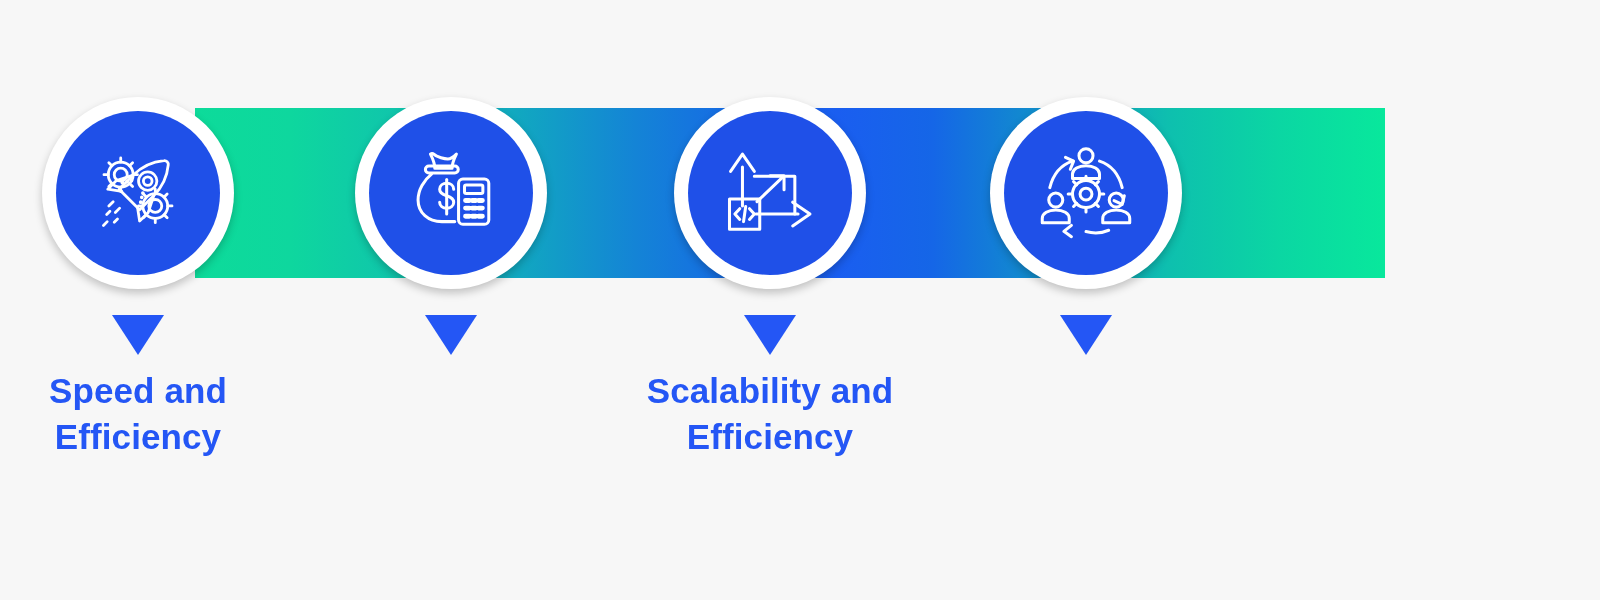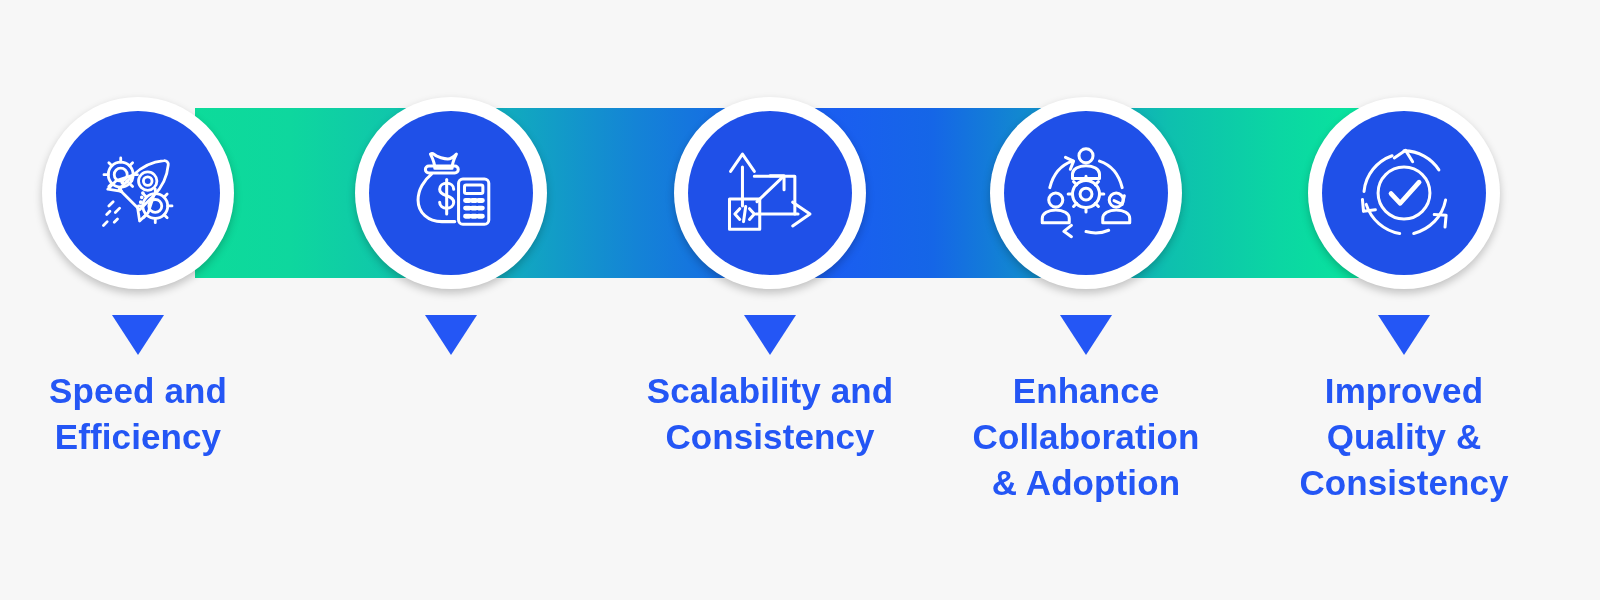--- a/index.html
+++ b/index.html
@@ -212,21 +212,21 @@
             <rect x="12.5" y="55.5" width="28" height="28"></rect>
 
             <path d="M22 64.5l-4.5 5 4.5 5"></path>
             <path d="M31 64.5l4.5 5-4.5 5"></path>
             <path d="M27.5 62.5l-2 14"></path>
           </svg>
         </div>
       </div>
       <div class="pointer"></div>
       <div class="caption">Scalability and
-Consistency</div>
+Efficiency</div>
     </div>
 
     <div class="step step-4">
       <div class="badge">
         <div class="badge-inner">
           <svg viewBox="0 0 100 100" fill="none" stroke="#ffffff" stroke-width="2.8" stroke-linecap="round" stroke-linejoin="round">
 
             <circle cx="50" cy="15.5" r="6.5"></circle>
             <path d="M37.5 36.5v-4c0-4.6 5.6-7.8 12.5-7.8s12.5 3.2 12.5 7.8v4z"></path>
 
@@ -243,44 +243,17 @@
             <path d="M16.5 45C19.5 33 27 24 37.5 20.5"></path>
             <path d="M31 17l7.5 3.5-3 7.5"></path>
             <path d="M83.5 45C80.5 33 73 24 62.5 20.5"></path>
             <path d="M85.5 52.5l-2 8-7.5-3.5"></path>
             <path d="M71 84.5c-6.5 2.8-14 3.2-21 1.2"></path>
             <path d="M36.5 80l-7 5.5 7 5"></path>
           </svg>
         </div>
       </div>
       <div class="pointer"></div>
-      <div class="caption">Enhance
-Collaboration
-&amp; Adoption</div>
-    </div>
-
-    <div class="step step-5">
-      <div class="badge">
-        <div class="badge-inner">
-          <svg viewBox="0 0 100 100" fill="none" stroke="#ffffff" stroke-width="2.8" stroke-linecap="round" stroke-linejoin="round">
-
-            <circle cx="50" cy="50" r="24"></circle>
-
-            <path d="M38 50.5l8.5 9L64 40" stroke-width="4.4"></path>
-
-            <path d="M50 11c13.5 0 25.5 7 32.3 17.6"></path>
-            <path d="M41 17.5 51.5 10.5 58 21"></path>
-            <path d="M88.5 56.5C85.5 72 74 83.5 59 87.5"></path>
-            <path d="M78 70l11 .5-1 11"></path>
-            <path d="M13 48.5C14.5 33 25 20.5 39 15.5"></path>
-            <path d="M11.5 56 12.5 67l11-1.5"></path>
-            <path d="M15 60.5c4.5 14 16.5 24.5 31 27"></path>
-          </svg>
-        </div>
-      </div>
-      <div class="pointer"></div>
-      <div class="caption">Improved
-Quality &amp;
-Consistency</div>
-    </div>
+    </div>
+
 
   </div>
 </div>
 
 </body></html>

